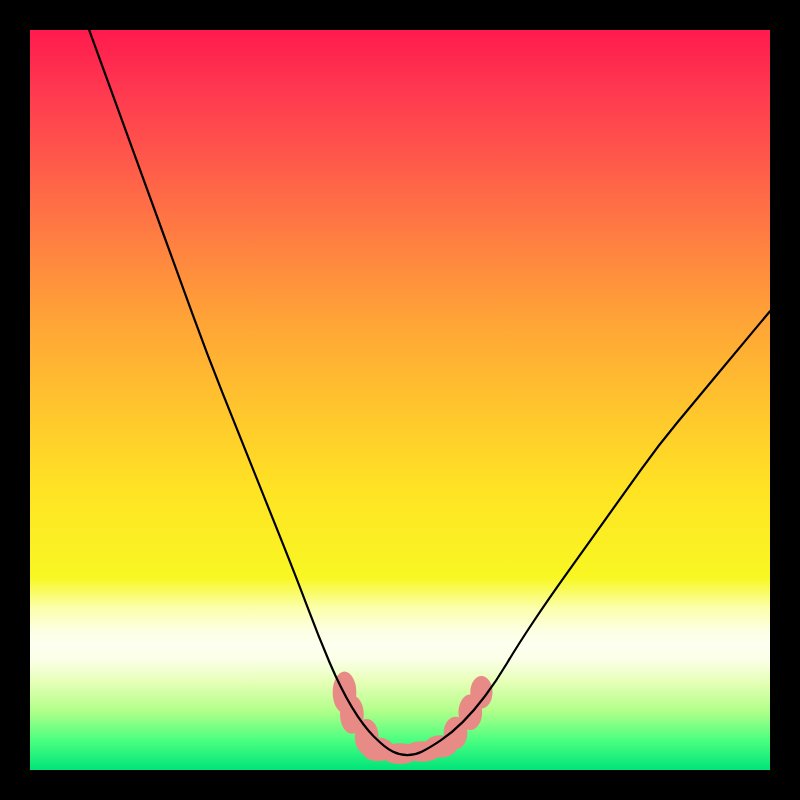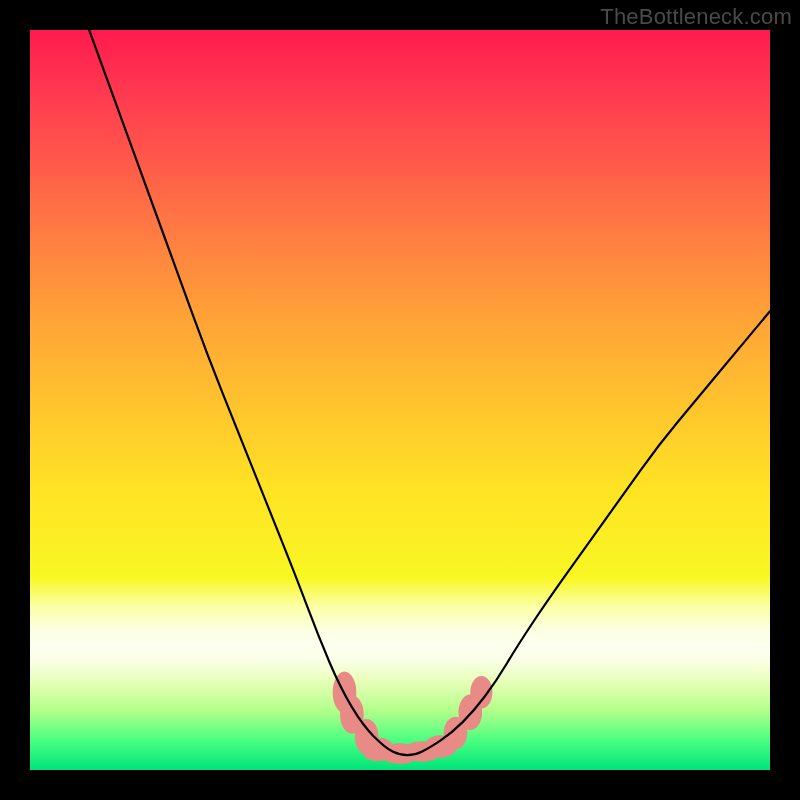--- a/index.html
+++ b/index.html
@@ -73,14 +73,13 @@
           <ellipse cx="370" cy="723.72" rx="19.240000000000002" ry="10.36" fill="#e88a86"></ellipse>
           <ellipse cx="392.20000000000005" cy="721.5" rx="19.240000000000002" ry="10.36" fill="#e88a86"></ellipse>
           <ellipse cx="410.70000000000005" cy="716.32" rx="16.28" ry="11.1" fill="#e88a86"></ellipse>
           <ellipse cx="425.49999999999994" cy="703" rx="11.84" ry="16.28" fill="#e88a86"></ellipse>
           <ellipse cx="440.29999999999995" cy="682.28" rx="11.84" ry="17.76" fill="#e88a86"></ellipse>
           <ellipse cx="451.4" cy="662.3" rx="11.1" ry="16.28" fill="#e88a86"></ellipse>
         </g>
       <path id="curve" fill="none" stroke="#000" stroke-width="2.2" stroke-linecap="round" d="M 59.2 0 Q 88.8 81.39999999999998 103.6 122.09999999999997 Q 118.4 162.79999999999995 133.2 203.49999999999997 Q 148 244.2 162.8 284.9 Q 177.6 325.59999999999997 192.4 362.59999999999997 Q 207.20000000000002 399.59999999999997 222 436.6 Q 236.8 473.6 251.6 510.6 Q 266.4 547.6 277.5 577.2 Q 288.6 606.8 299.70000000000005 632.7 Q 310.8 658.6 321.9 677.1 Q 333 695.6 344.1 706.7 Q 355.2 717.8 362.6 721.5 Q 370 725.2 377.4 725.2 Q 384.8 725.2 392.20000000000005 721.5 Q 399.6 717.8 410.7 710.4 Q 421.79999999999995 703 432.9 691.9 Q 444 680.8 455.1 666 Q 466.2 651.2 477.3 632.7 Q 488.40000000000003 614.2 503.20000000000005 592 Q 518 569.8 536.5 543.9 Q 555 518 573.5 492.1 Q 592 466.2 610.5 440.29999999999995 Q 629 414.4 647.5 392.2 Q 666 370 684.5 347.79999999999995 Q 703 325.59999999999997 721.5 303.4 T 740 281.2"></path>
     </svg>
   </div>
-  <div class="watermark">TheBottleneck.com</div>
 </div>
 
 </body></html>

